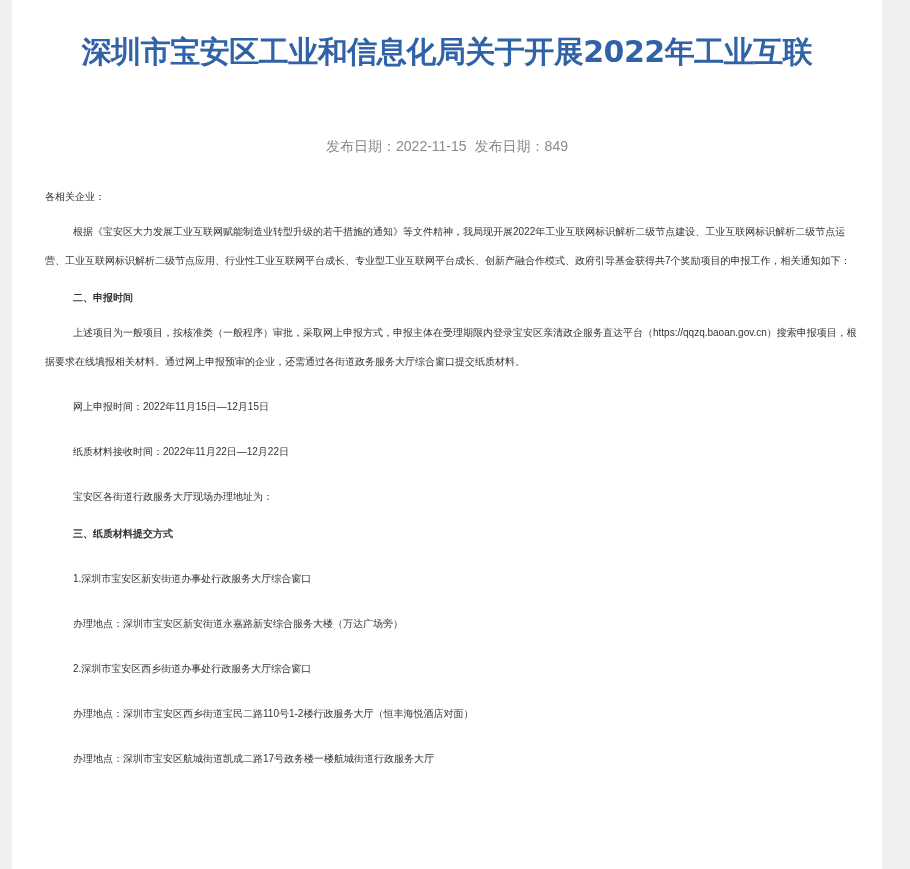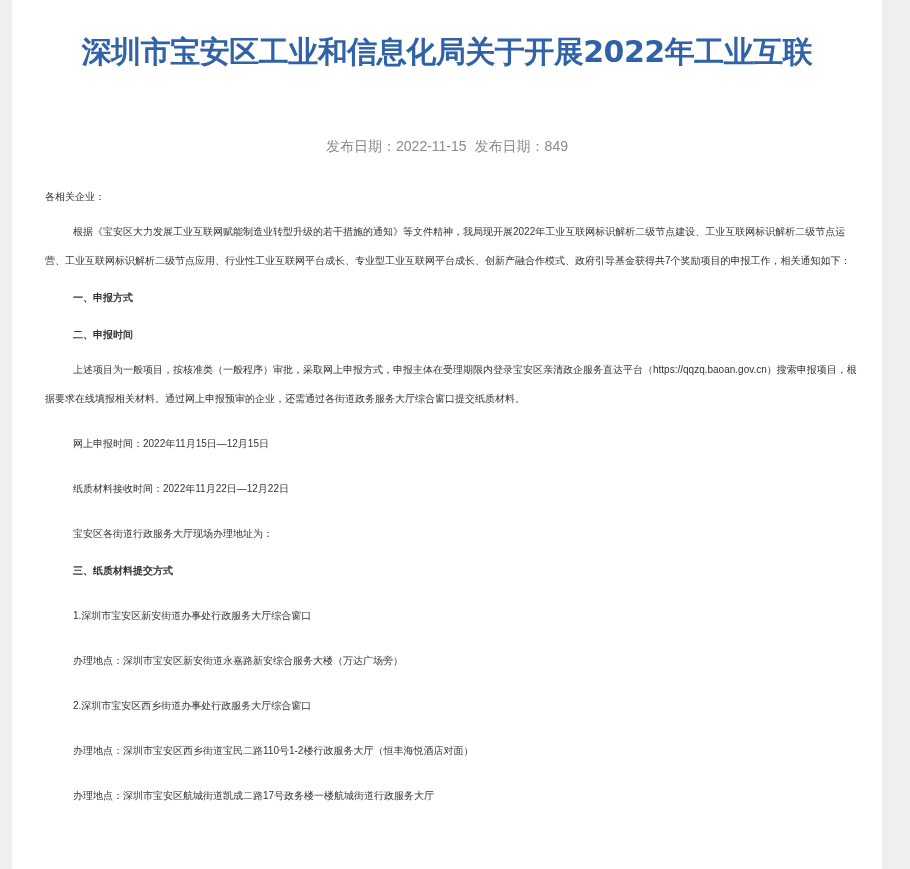--- a/index.html
+++ b/index.html
@@ -74,21 +74,20 @@
   </h1>
 
   <div class="meta">
     <span>发布日期：</span><span>2022-11-15</span><span class="gap"></span><span>发布日期：</span><span>849</span>
   </div>
 
   <div class="content">
     <p class="p">各相关企业：</p>
     <p class="p indent multi">根据《宝安区大力发展工业互联网赋能制造业转型升级的若干措施的通知》等文件精神，我局现开展2022年工业互联网标识解析二级节点建设、工业互联网标识解析二级节点运营、工业互联网标识解析二级节点应用、行业性工业互联网平台成长、专业型工业互联网平台成长、创新产融合作模式、政府引导基金获得共7个奖励项目的申报工作，相关通知如下：</p>
 
-    <p class="p heading">一、申报方式</p>
     <p class="p heading">二、申报时间</p>
 
     <p class="p indent multi">上述项目为一般项目，按核准类（一般程序）审批，采取网上申报方式，申报主体在受理期限内登录宝安区亲清政企服务直达平台（https://qqzq.baoan.gov.cn）搜索申报项目，根据要求在线填报相关材料。通过网上申报预审的企业，还需通过各街道政务服务大厅综合窗口提交纸质材料。</p>
     <p class="p sub">网上申报时间：2022年11月15日—12月15日</p>
     <p class="p sub">纸质材料接收时间：2022年11月22日—12月22日</p>
 
     <p class="p sub">宝安区各街道行政服务大厅现场办理地址为：</p>
     <p class="p heading">三、纸质材料提交方式</p>
 
     <p class="p sub">1.深圳市宝安区新安街道办事处行政服务大厅综合窗口</p>

